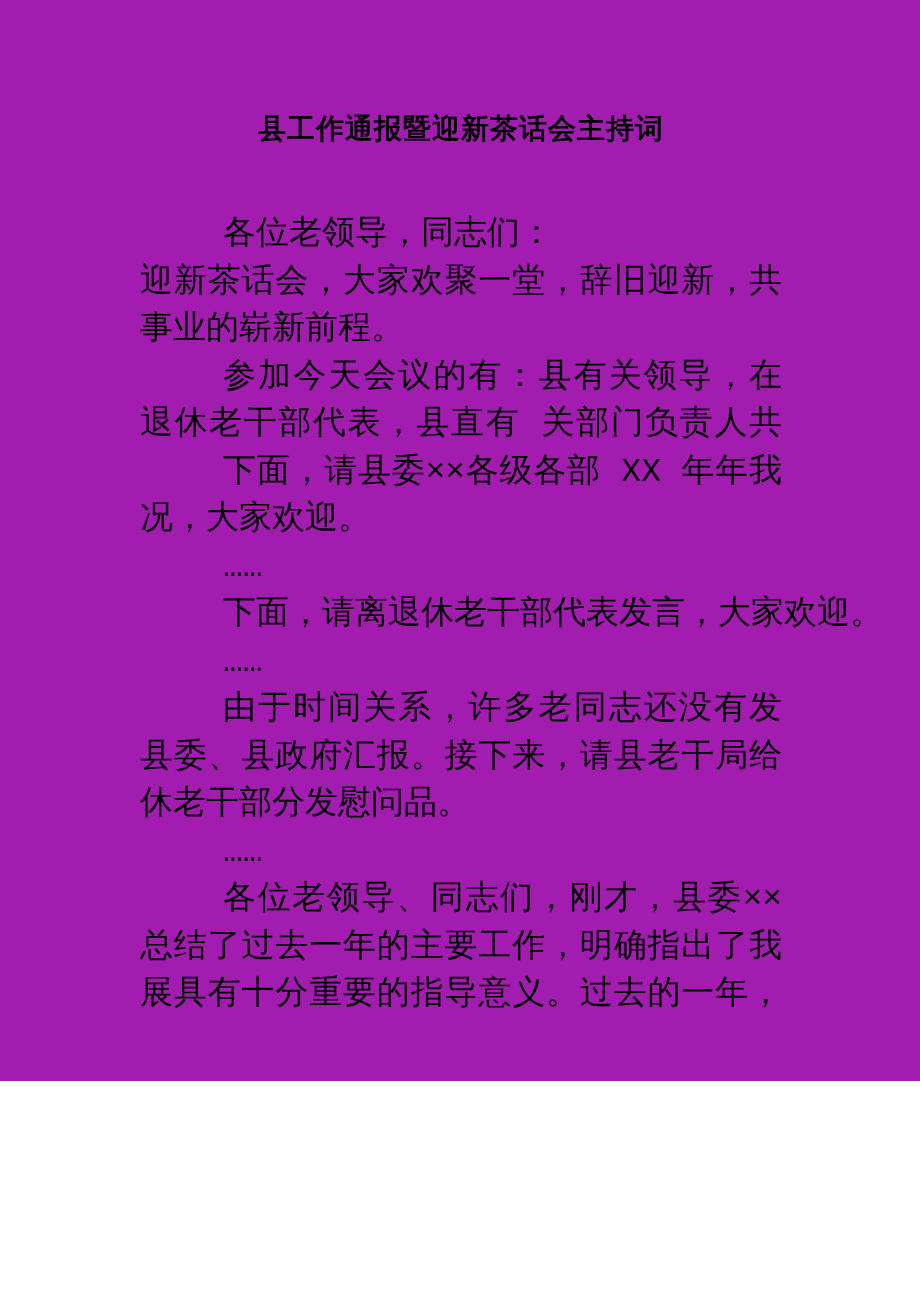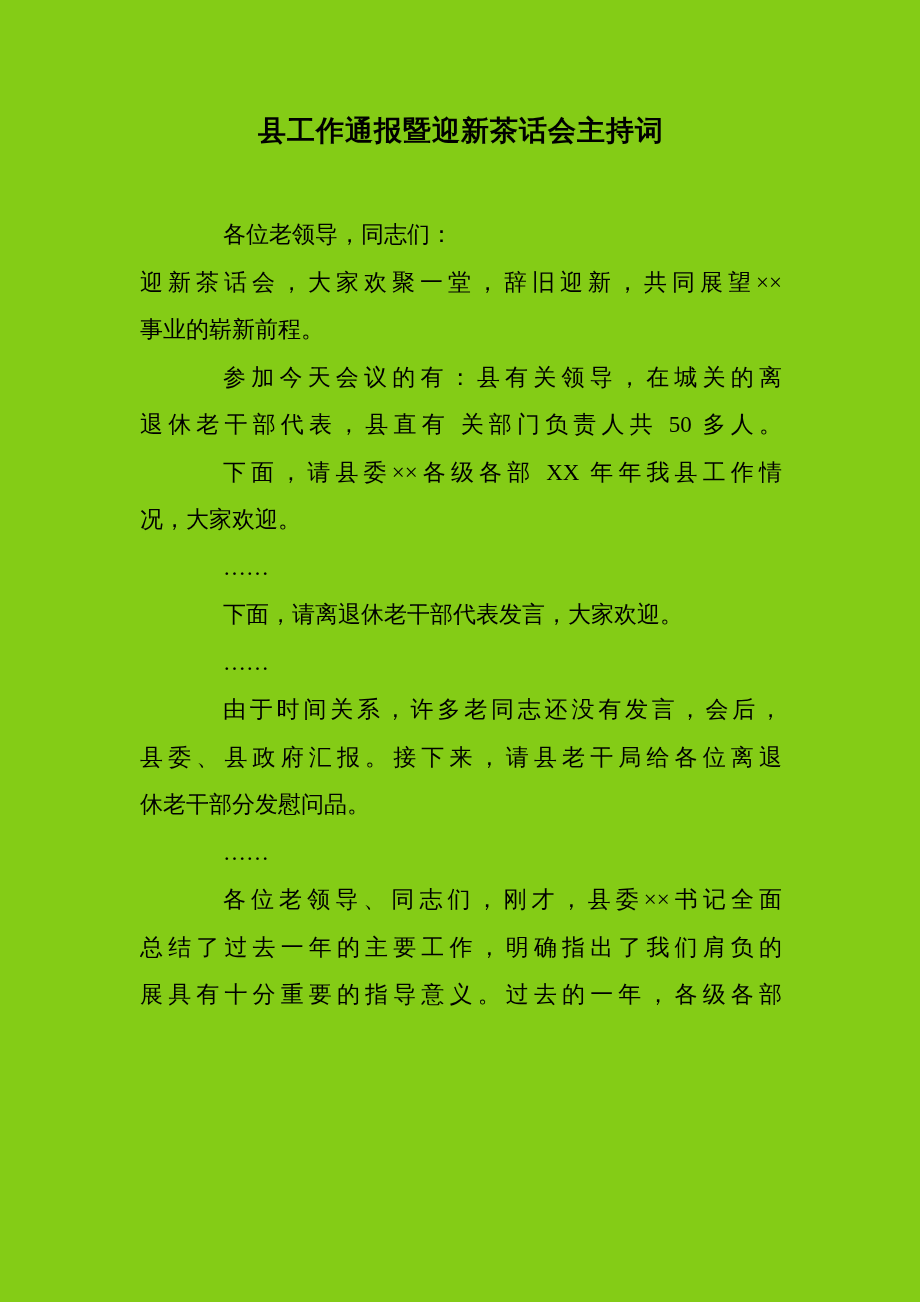--- a/index.html
+++ b/index.html
@@ -3,25 +3,25 @@
 <meta charset="utf-8">
 <style>
   html, body {
     margin: 0;
     padding: 0;
     background: #ffffff;
   }
   .page {
     position: relative;
     width: 920px;
-    height: 1302px;
-    background: #84cc16;
+    height: 1081px;
+    background: #a21caf;
     overflow: hidden;
     color: #000000;
-    font-family: Liberation Serif, serif;
+    font-family: Liberation Mono, monospace;
   }
   .doc-title {
     position: absolute;
     left: 140px;
     top: 107px;
     width: 642px;
     margin: 0;
     text-align: center;
     font-size: 28px;
     font-weight: bold;
@@ -31,21 +31,21 @@
   }
   .doc-body {
     position: absolute;
     left: 140px;
     top: 211px;
     width: 642px;
   }
   .line {
     height: 47.5px;
     line-height: 47.5px;
-    font-size: 23px;
+    font-size: 33px;
     text-align: left;
     white-space: nowrap;
   }
   .line.indent {
     padding-left: 83px;
   }
   .line.justify {
     white-space: normal;
     text-align: justify;
     text-align-last: justify;

